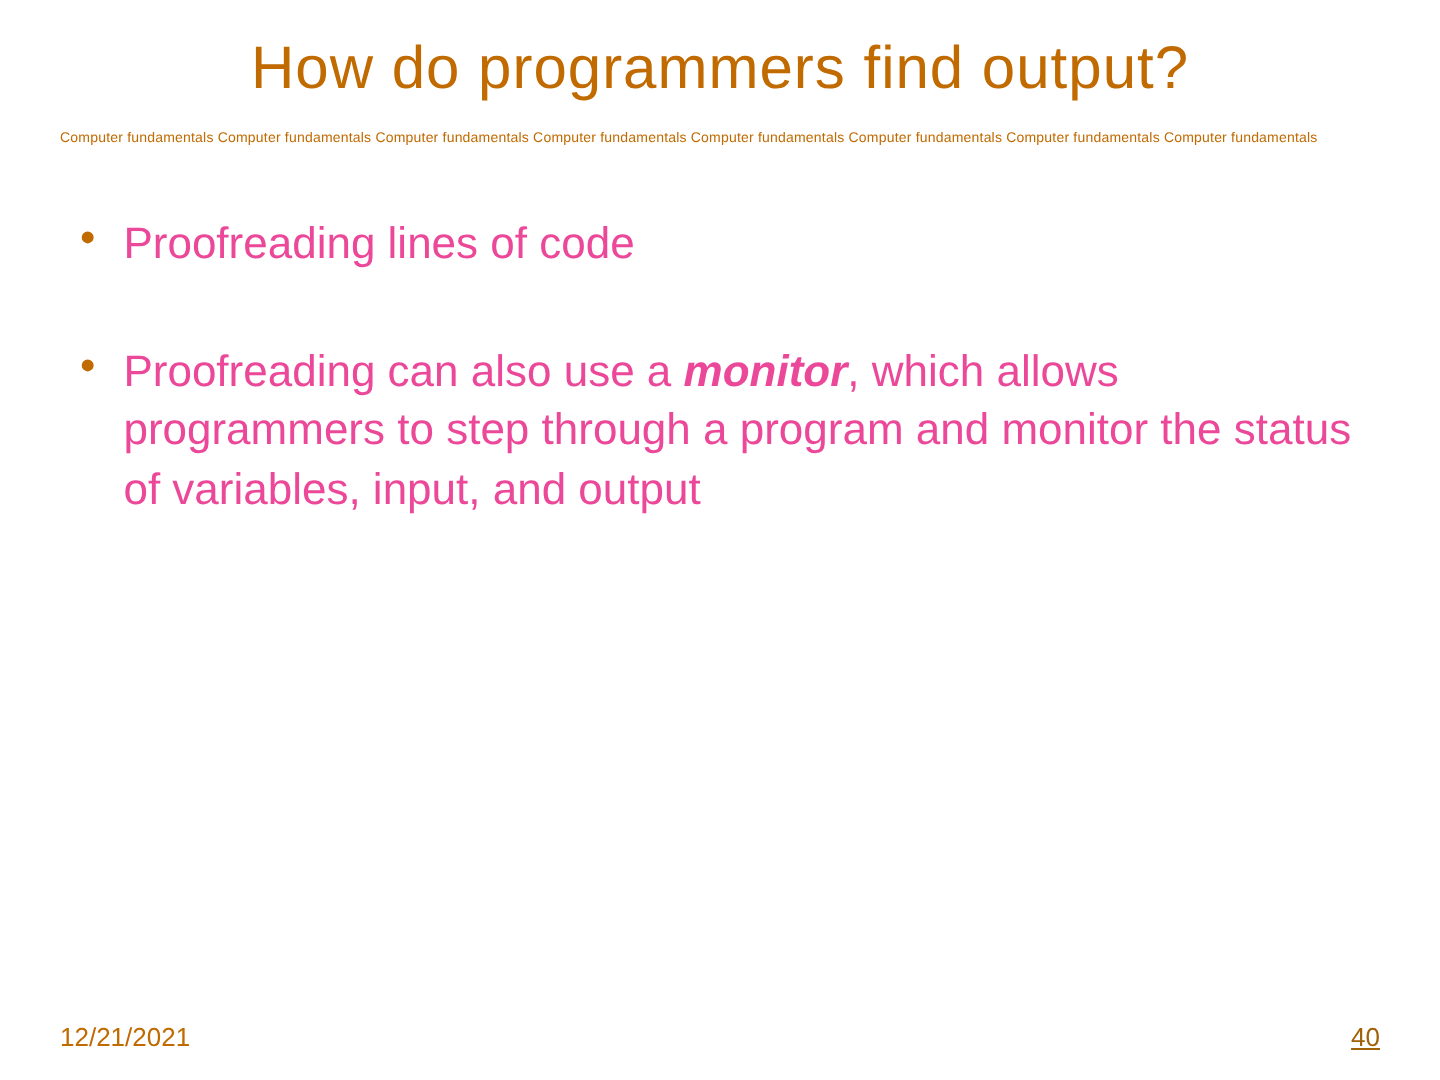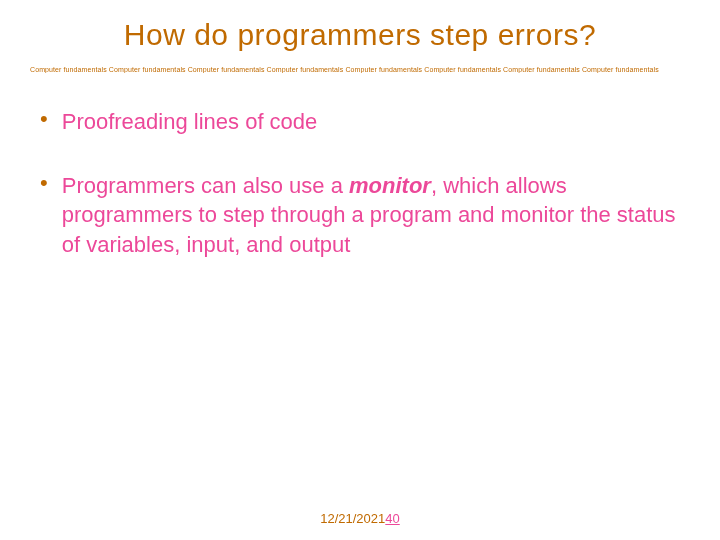--- a/index.html
+++ b/index.html
@@ -59,47 +59,47 @@
   .bullet-text strong.em {
     font-weight: bold;
     font-style: italic;
   }
   .footer {
     position: absolute;
     bottom: 14px;
     left: 30px;
     right: 30px;
     display: flex;
-    justify-content: center;
+    justify-content: space-between;
     font-family: Arial, sans-serif;
     font-size: 13px;
   }
   .date { color: #c06a00; }
-  .pagenum { color: #ec4899; text-decoration: underline; }
+  .pagenum { color: #a16207; text-decoration: underline; }
 </style>
 </head>
 <body>
 
 <div class="slide">
 
-  <h1 class="title">How do programmers step errors?</h1>
+  <h1 class="title">How do programmers find output?</h1>
 
   <div class="divider">Computer fundamentals Computer fundamentals Computer fundamentals Computer fundamentals Computer fundamentals Computer fundamentals Computer fundamentals Computer fundamentals</div>
 
   <div class="content">
 
     <div class="bullet">
       <span class="dot">•</span>
       <span class="bullet-text">Proofreading lines of code</span>
     </div>
 
     <div class="bullet">
       <span class="dot">•</span>
       <span class="bullet-text">
-        <span>Programmers can also use a </span><strong class="em">monitor</strong><span>, which allows programmers to step through a program and monitor the status of variables, input, and output</span>
+        <span>Proofreading can also use a </span><strong class="em">monitor</strong><span>, which allows programmers to step through a program and monitor the status of variables, input, and output</span>
       </span>
     </div>
 
   </div>
 
   <div class="footer">
     <span class="date">12/21/2021</span>
     <span class="pagenum">40</span>
   </div>
 

